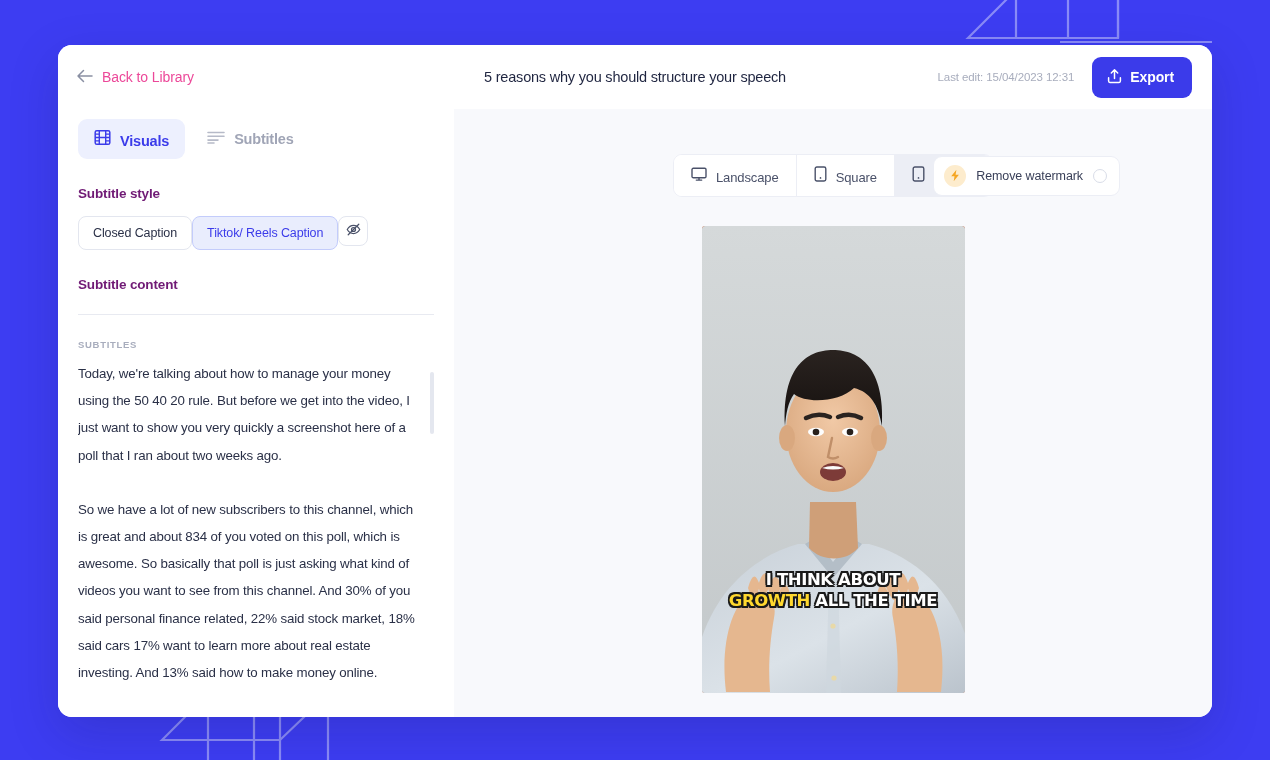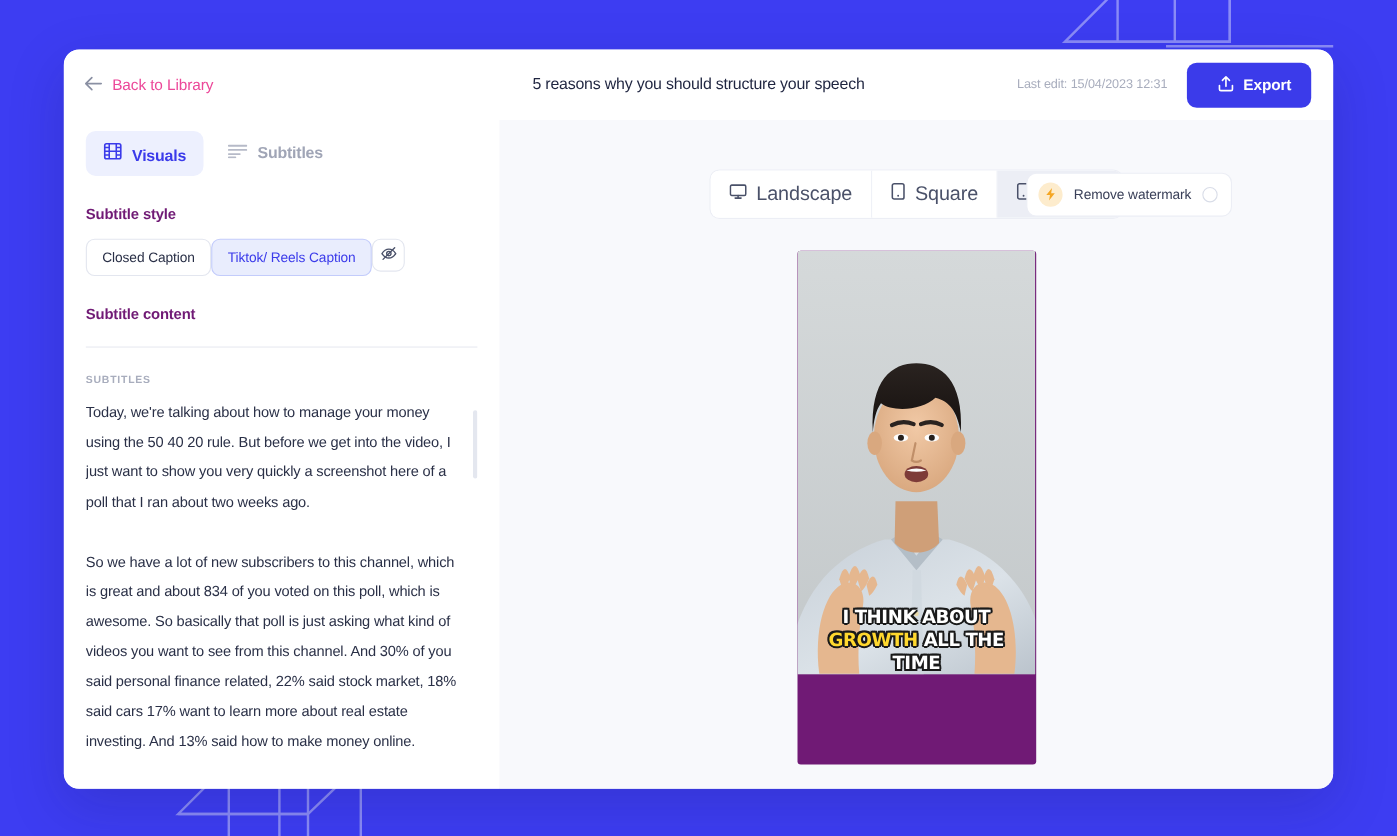--- a/index.html
+++ b/index.html
@@ -90,21 +90,21 @@
   .export-btn {
     display: flex;
     align-items: center;
     gap: 8px;
     background: #3b3bea;
     color: #fff;
     font-size: 14px;
     font-weight: bold;
     border: none;
     border-radius: 9px;
-    padding: 11px 18px 11px 28px;
+    padding: 11px 18px 11px 15px;
     cursor: pointer;
     letter-spacing: -0.1px;
     font-family: inherit;
   }
 
   
   .card-body {
     flex: 1;
     display: flex;
     min-height: 0;
@@ -267,21 +267,21 @@
     border-radius: 9px;
     overflow: hidden;
     border: 1px solid #eceef5;
   }
 
   .ratio-btn {
     display: flex;
     align-items: flex-end;
     gap: 9px;
     padding: 11px 17px;
-    font-size: 18px;
+    font-size: 13px;
     color: #4a5169;
     cursor: pointer;
     background: #fff;
     border-right: 1px solid #eceef5;
     letter-spacing: -0.1px;
     white-space: nowrap;
   }
   .ratio-btn:last-child { border-right: none; }
   .ratio-btn.active { background: #eceef5; color: #2a3047; }
 
@@ -315,26 +315,26 @@
     width: 14px; height: 14px;
     border-radius: 50%;
     border: 1.4px solid #d9dde8;
     background: #fff;
     flex-shrink: 0;
   }
 
   
   .video-frame {
     position: relative;
-    width: 217px;
+    width: 263px;
     height: 467px;
     margin-top: 29px;
     border-radius: 3px;
     overflow: hidden;
-    background: #701a75;
+    background: #c2410c;
     cursor: pointer;
   }
 
   .video-canvas { position: absolute; inset: 0; }
 
   .caption-overlay {
     position: absolute;
     left: 0; right: 0;
     bottom: 82px;
     text-align: center;

